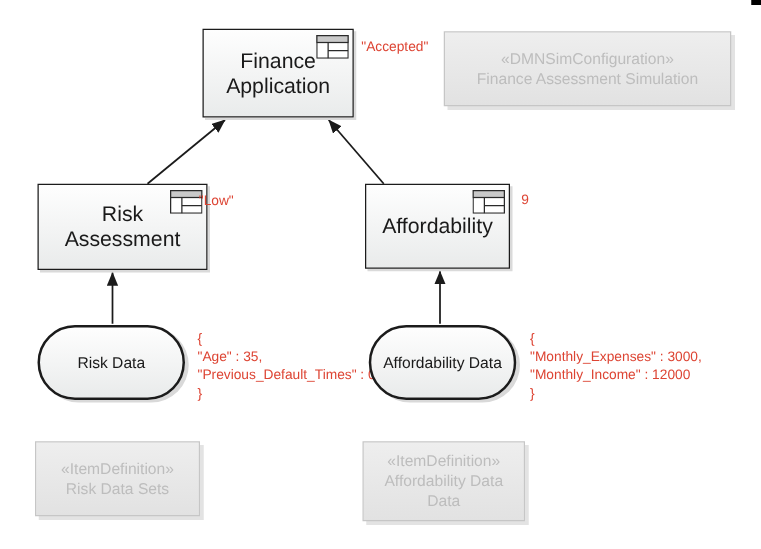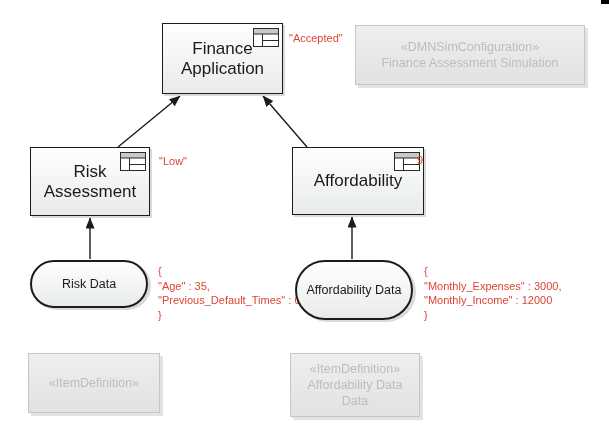--- a/index.html
+++ b/index.html
@@ -64,43 +64,43 @@
     </svg>
     <span class="label">Finance Application</span>
   </div>
   <div class="annotation" style="left:289px;top:31px">"Accepted"</div>
 
   <div class="artifact" style="left:355px;top:25px;width:230px;height:60px">
     <div>«DMNSimConfiguration»</div>
     <div>Finance Assessment Simulation</div>
   </div>
 
-  <div class="decision" style="left:30px;top:147px;width:120px;height:69px">
+  <div class="decision" style="left:30px;top:147px;width:136px;height:69px">
     <svg class="dtable-icon" viewBox="0 0 26 19">
       <rect x="0.5" y="0.5" width="25" height="18" fill="#ffffff" stroke="#2a2a2a"></rect>
       <rect x="0.5" y="0.5" width="25" height="5.5" fill="#c9c9c9" stroke="#2a2a2a"></rect>
       <line x1="9.5" y1="6" x2="9.5" y2="18.5" stroke="#2a2a2a"></line>
       <line x1="9.5" y1="12.5" x2="25.5" y2="12.5" stroke="#2a2a2a"></line>
     </svg>
     <span class="label">Risk Assessment</span>
   </div>
   <div class="annotation" style="left:159px;top:154px">"Low"</div>
 
-  <div class="decision" style="left:292px;top:147px;width:132px;height:68px">
+  <div class="decision" style="left:292px;top:147px;width:116px;height:68px">
     <svg class="dtable-icon" viewBox="0 0 26 19">
       <rect x="0.5" y="0.5" width="25" height="18" fill="#ffffff" stroke="#2a2a2a"></rect>
       <rect x="0.5" y="0.5" width="25" height="5.5" fill="#c9c9c9" stroke="#2a2a2a"></rect>
       <line x1="9.5" y1="6" x2="9.5" y2="18.5" stroke="#2a2a2a"></line>
       <line x1="9.5" y1="12.5" x2="25.5" y2="12.5" stroke="#2a2a2a"></line>
     </svg>
     <span class="label">Affordability</span>
   </div>
   <div class="annotation" style="left:417px;top:153px">9</div>
 
-  <div class="inputdata" style="left:30px;top:260px;width:118px;height:48px">
+  <div class="inputdata" style="left:30px;top:260px;width:118px;height:60px">
     <span class="label">Risk Data</span>
   </div>
   <div class="annotation" style="left:158px;top:264px">
     <div>{</div>
     <div>"Age" : 35,</div>
     <div>"Previous_Default_Times" : 0</div>
     <div>}</div>
   </div>
 
   <div class="inputdata" style="left:295px;top:260px;width:118px;height:60px">
@@ -108,20 +108,21 @@
   </div>
   <div class="annotation" style="left:424px;top:264px">
     <div>{</div>
     <div>"Monthly_Expenses" : 3000,</div>
     <div>"Monthly_Income" : 12000</div>
     <div>}</div>
   </div>
 
   <div class="artifact" style="left:28px;top:353px;width:132px;height:60px">
     <div>«ItemDefinition»</div>
+    <div>Risk Data Sets</div>
   </div>
 
   <div class="artifact" style="left:290px;top:353px;width:130px;height:64px">
     <div>«ItemDefinition»</div>
     <div>Affordability Data</div>
     <div>Data</div>
   </div>
 
   <div class="corner-mark" style="left:601px;top:0;width:8px;height:4px"></div>
 </div>

